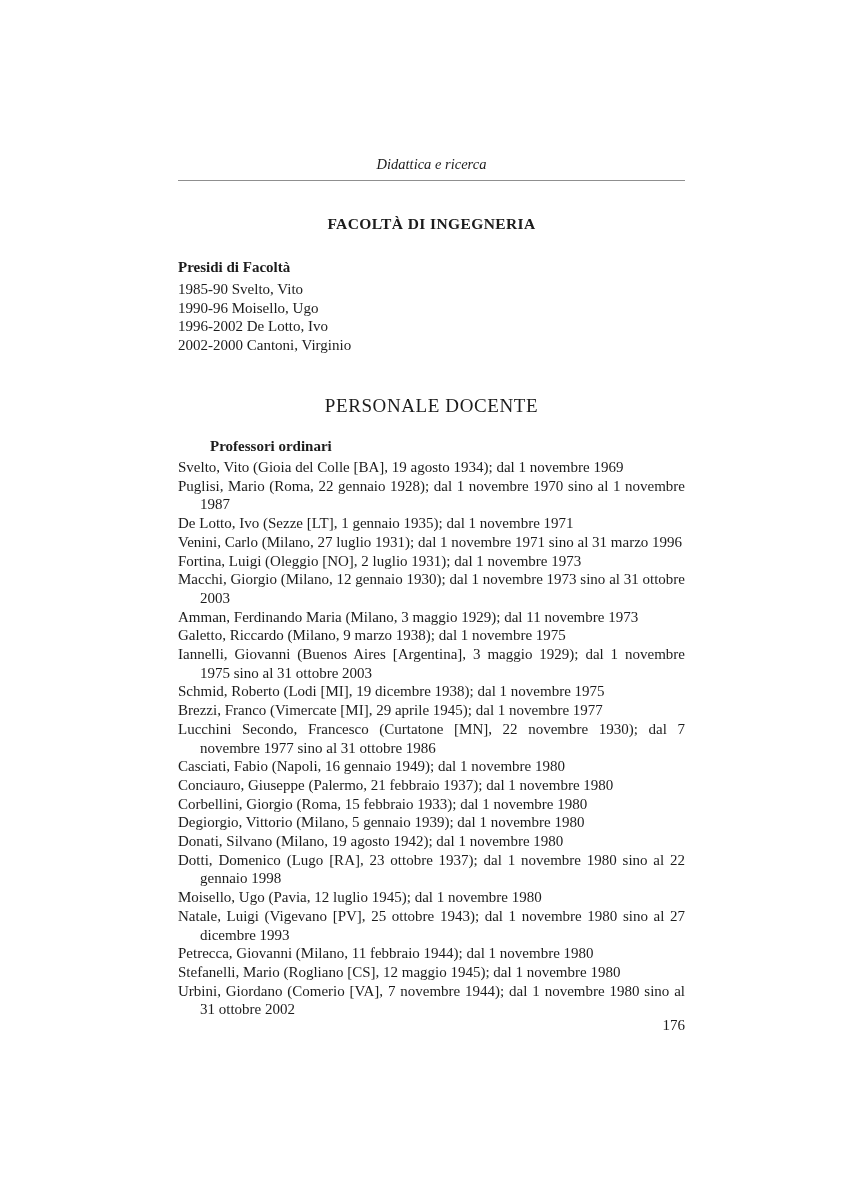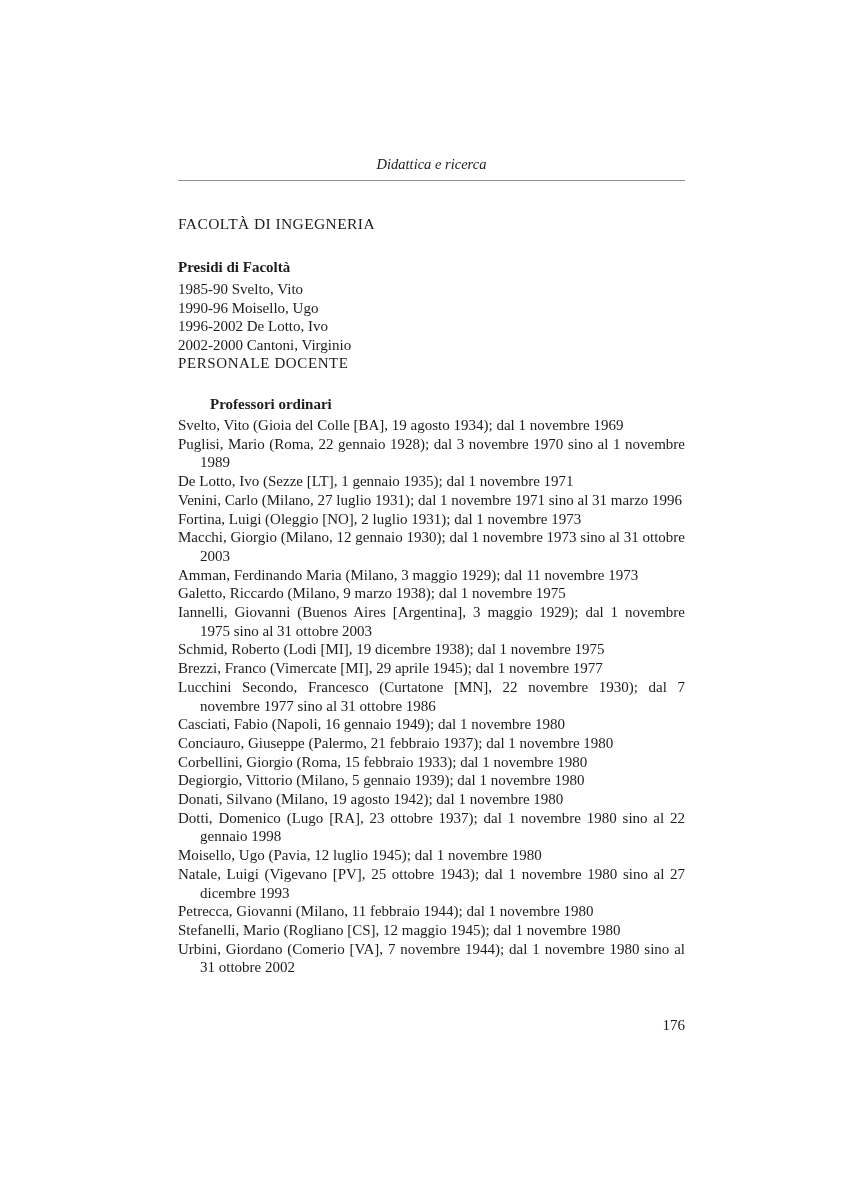--- a/index.html
+++ b/index.html
@@ -30,39 +30,41 @@
     line-height: 18px;
   }
   .head-rule {
     border: none;
     border-top: 1px solid #8f8f8f;
     margin: 7px 0 0 0;
     height: 0;
   }
   .faculty-title {
     margin-top: 33px;
-    font-weight: normal;
+    text-align: center;
+    font-weight: bold;
     font-size: 15.5px;
     letter-spacing: 0.4px;
     line-height: 19px;
   }
   .presidi-heading {
     margin-top: 25px;
     font-weight: bold;
     font-size: 15px;
     line-height: 19px;
   }
   .presidi-list {
     margin-top: 3px;
     font-size: 15px;
     line-height: 18.5px;
   }
   .personale-heading {
-    text-align: left;
-    font-size: 15px;
+    margin-top: 42px;
+    text-align: center;
+    font-size: 19px;
     letter-spacing: 0.6px;
     line-height: 19px;
   }
   .ordinari-heading {
     margin-top: 22px;
     font-weight: bold;
     font-size: 15px;
     line-height: 19px;
     margin-left: 32px;
   }
@@ -103,21 +105,21 @@
       <div class="presidi-item">1990-96 Moisello, Ugo</div>
       <div class="presidi-item">1996-2002 De Lotto, Ivo</div>
       <div class="presidi-item">2002-2000 Cantoni, Virginio</div>
     </div>
 
     <div class="personale-heading">PERSONALE DOCENTE</div>
 
     <div class="ordinari-heading">Professori ordinari</div>
     <div class="entries">
       <div class="entry">Svelto, Vito (Gioia del Colle [BA], 19 agosto 1934); dal 1 novembre 1969</div>
-      <div class="entry">Puglisi, Mario (Roma, 22 gennaio 1928); dal 3 novembre 1970 sino al 1 novembre 1989</div>
+      <div class="entry">Puglisi, Mario (Roma, 22 gennaio 1928); dal 1 novembre 1970 sino al 1 novembre 1987</div>
       <div class="entry">De Lotto, Ivo (Sezze [LT], 1 gennaio 1935); dal 1 novembre 1971</div>
       <div class="entry">Venini, Carlo (Milano, 27 luglio 1931); dal 1 novembre 1971 sino al 31 marzo 1996</div>
       <div class="entry">Fortina, Luigi (Oleggio [NO], 2 luglio 1931); dal 1 novembre 1973</div>
       <div class="entry">Macchi, Giorgio (Milano, 12 gennaio 1930); dal 1 novembre 1973 sino al 31 ottobre 2003</div>
       <div class="entry">Amman, Ferdinando Maria (Milano, 3 maggio 1929); dal 11 novembre 1973</div>
       <div class="entry">Galetto, Riccardo (Milano, 9 marzo 1938); dal 1 novembre 1975</div>
       <div class="entry">Iannelli, Giovanni (Buenos Aires [Argentina], 3 maggio 1929); dal 1 novembre 1975 sino al 31 ottobre 2003</div>
       <div class="entry">Schmid, Roberto (Lodi [MI], 19 dicembre 1938); dal 1 novembre 1975</div>
       <div class="entry">Brezzi, Franco (Vimercate [MI], 29 aprile 1945); dal 1 novembre 1977</div>
       <div class="entry">Lucchini Secondo, Francesco (Curtatone [MN], 22 novembre 1930); dal 7 novembre 1977 sino al 31 ottobre 1986</div>

